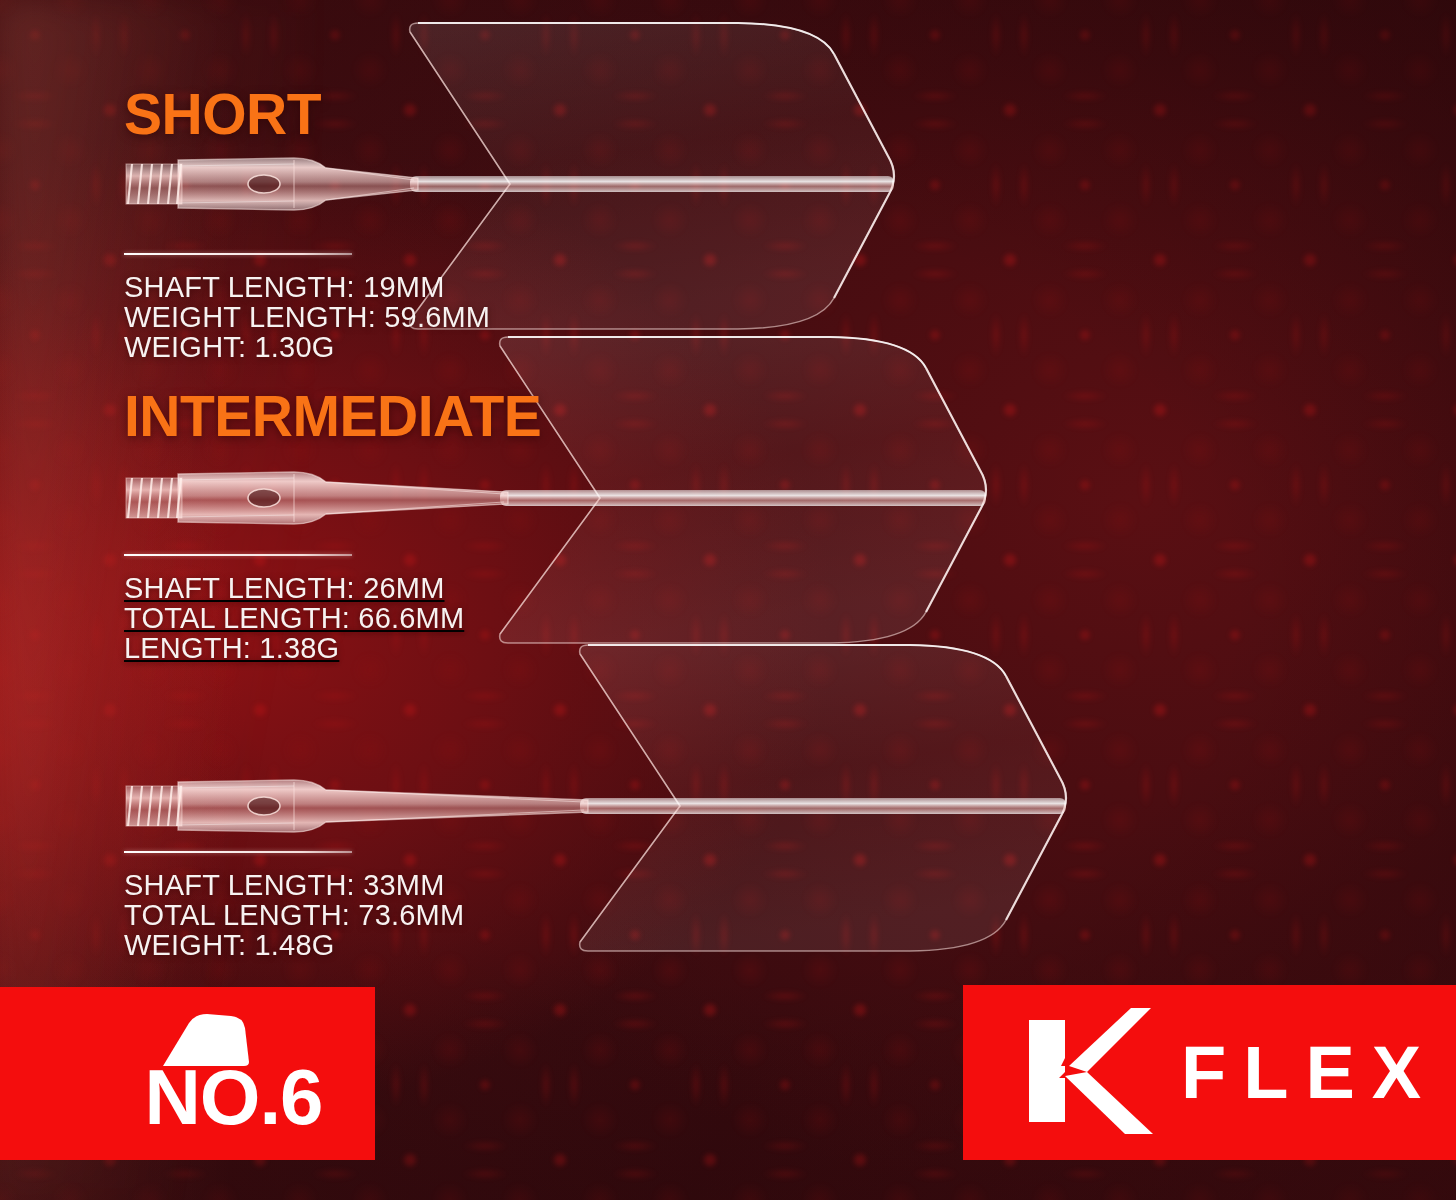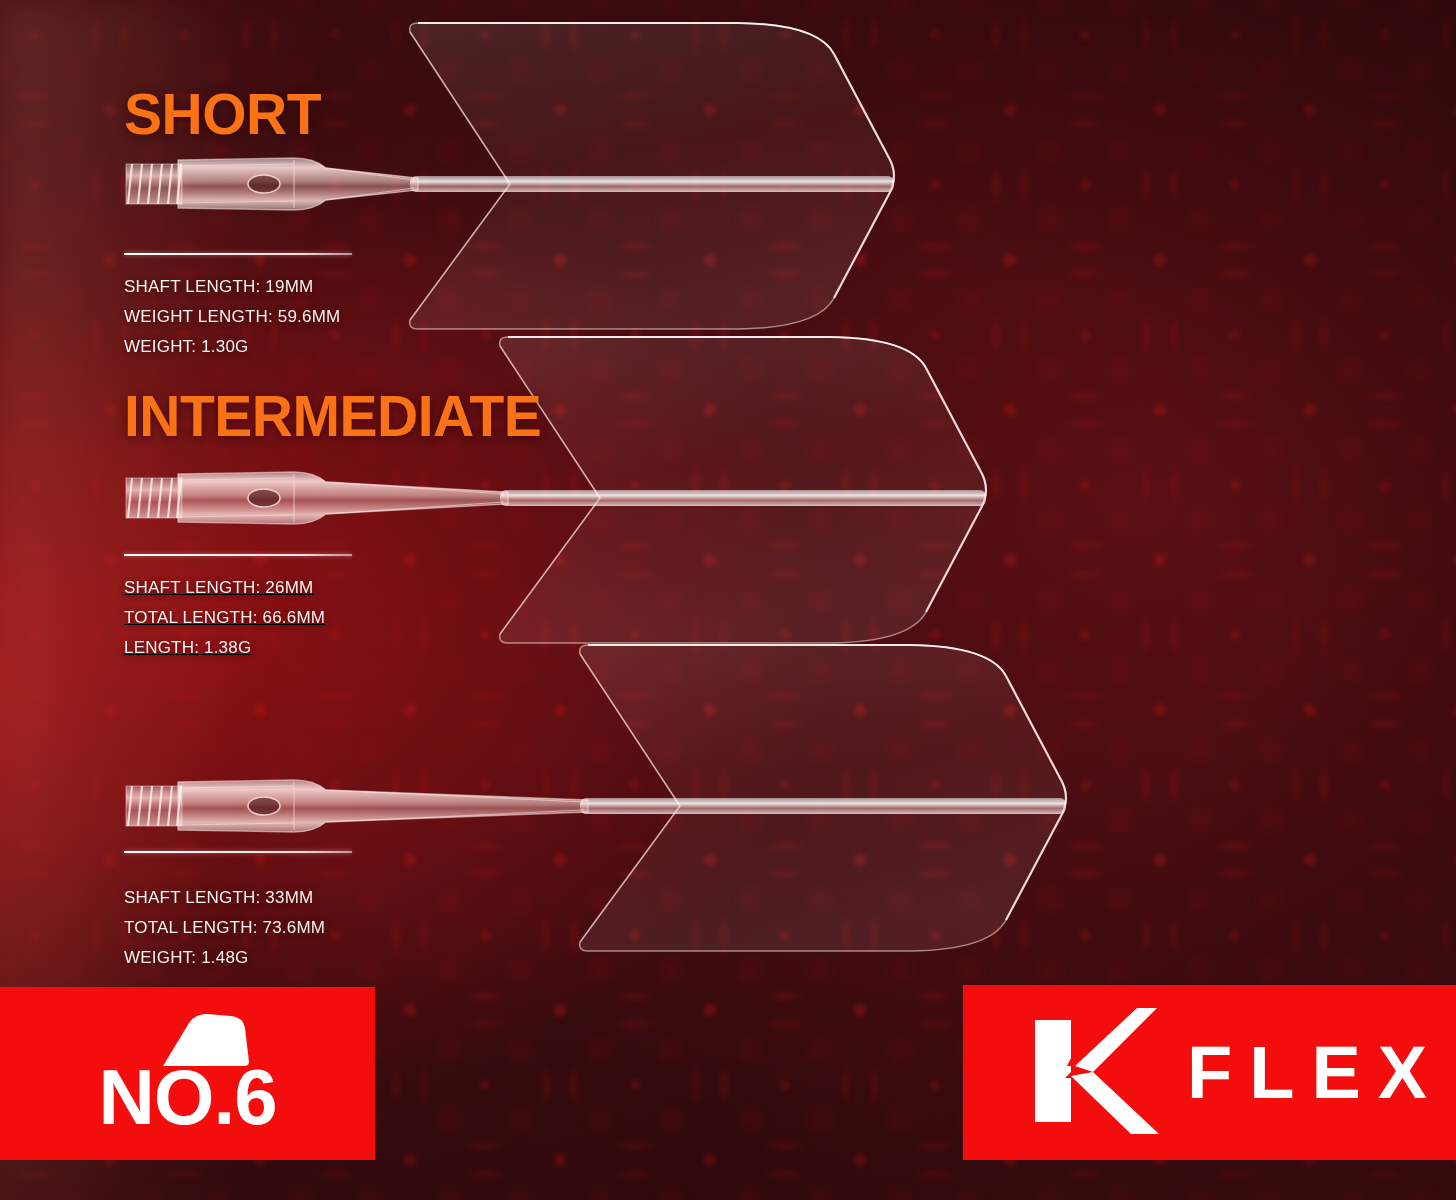--- a/index.html
+++ b/index.html
@@ -71,50 +71,50 @@
     text-shadow:0 2px 10px rgba(40,0,0,.55);
     white-space:nowrap;
   }
   .rule{
     height:2px;width:228px;
     background:linear-gradient(to right,#ffffff,#f4dedc 78%,rgba(255,255,255,.55));
     box-shadow:0 0 4px rgba(255,210,205,.5);
   }
   .specs{margin:0;}
   .spec-line{
-    font-size:17px;
+    font-size:29px;
     line-height:30px;
     font-weight:400;
     color:#f7f2f1;
     letter-spacing:.2px;
     white-space:nowrap;
     text-shadow:0 1px 6px rgba(45,0,0,.6);
   }
 
   
   .bar-no6{
     position:absolute;left:0;top:987px;width:375px;height:173px;
     background:#f40d0d;
     display:flex;align-items:center;justify-content:center;
   }
   .no6-lockup{position:relative;width:270px;height:132px;}
   .no6-flight{position:absolute;left:78px;top:4px;}
   .no6-text{
     position:absolute;left:0;top:50px;width:270px;
-    text-align:center;
+    text-align:right;
     font-size:78px;line-height:78px;
     font-weight:700;color:#ffffff;
     letter-spacing:-1px;
     font-family:"Liberation Sans","DejaVu Sans",sans-serif;
   }
 
   .bar-kflex{
     position:absolute;left:963px;top:985px;width:493px;height:175px;
     background:#f40d0d;
-    display:flex;align-items:center;padding-left:6px;
+    display:flex;align-items:center;
   }
   .kflex-lockup{display:flex;align-items:center;padding-left:62px;}
   .kflex-k{margin-right:24px;}
   .kflex-word{
     font-size:74px;line-height:74px;
     font-weight:700;color:#ffffff;
     letter-spacing:17px;
     padding-left:4px;
   }
 </style>
@@ -271,21 +271,21 @@
     <h2 class="heading">INTERMEDIATE</h2>
   </div>
   <div class="rule" style="position:absolute;left:124px;top:554px;"></div>
   <div class="block specs" style="top:573px;text-decoration:underline;">
     <div class="spec-line">SHAFT LENGTH: 26MM</div>
     <div class="spec-line">TOTAL LENGTH: 66.6MM</div>
     <div class="spec-line">LENGTH: 1.38G</div>
   </div>
 
   <div class="rule" style="position:absolute;left:124px;top:851px;"></div>
-  <div class="block specs" style="top:870px;margin-top:13px;">
+  <div class="block specs" style="top:870px;">
     <div class="spec-line">SHAFT LENGTH: 33MM</div>
     <div class="spec-line">TOTAL LENGTH: 73.6MM</div>
     <div class="spec-line">WEIGHT: 1.48G</div>
   </div>
 
   <div class="bar-no6">
     <div class="no6-lockup">
       <div class="no6-flight">
         <svg width="120" height="56" viewBox="0 0 120 56">
           <path d="M32 54 L58 11 Q64 2 76 2 L100 4 Q112 5 114 16 L118 50 Q118 54 113 54 Z" fill="#ffffff"></path>

